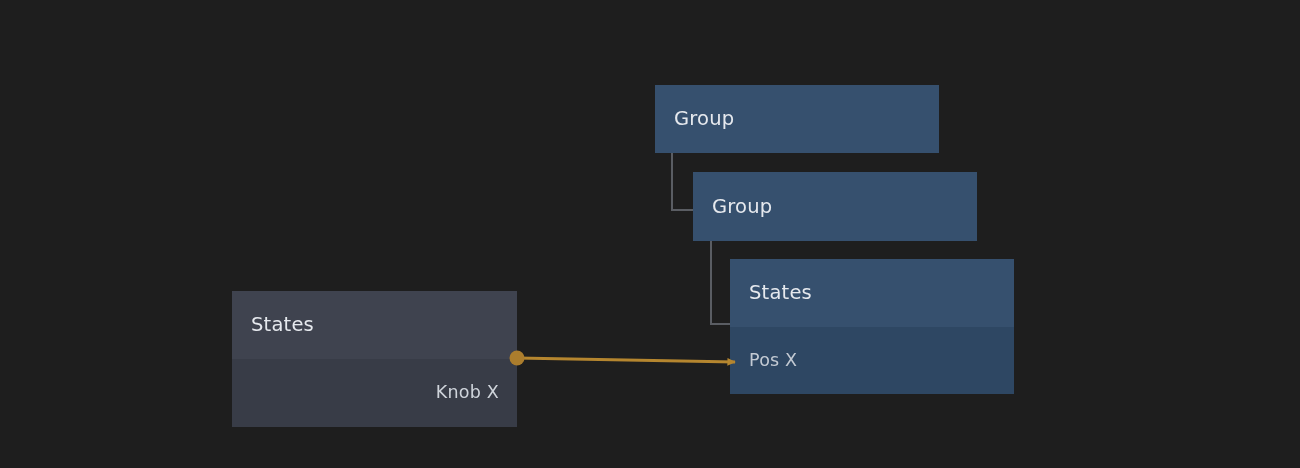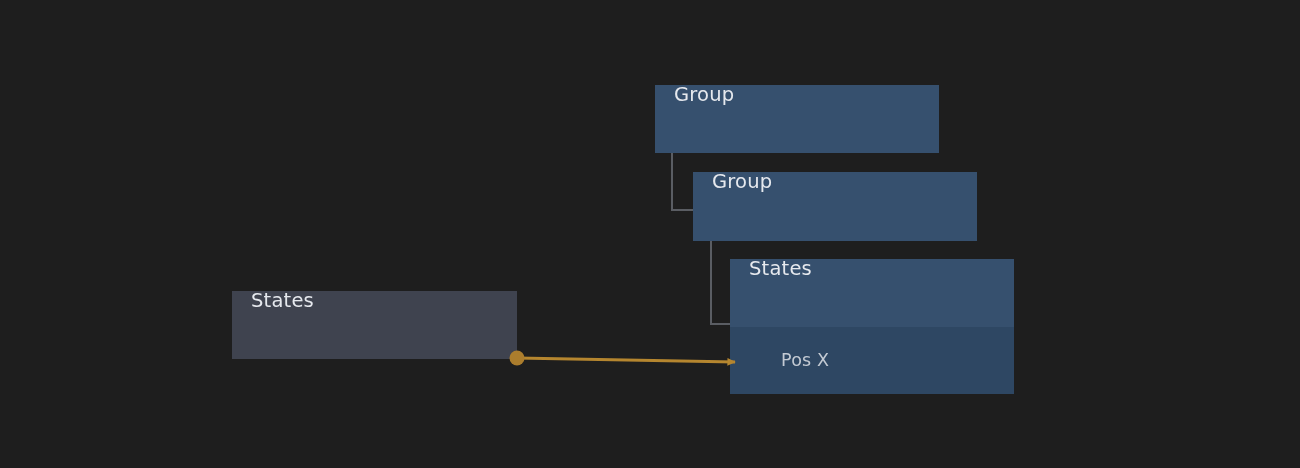--- a/index.html
+++ b/index.html
@@ -17,21 +17,21 @@
   }
   .node {
     position: absolute;
     box-sizing: border-box;
     overflow: hidden;
   }
   .node-header {
     box-sizing: border-box;
     width: 100%;
     display: flex;
-    align-items: flex-start;
+    align-items: center;
     padding-left: 19px;
   }
   .node-header-title {
     font-size: 19.5px;
     letter-spacing: 0.2px;
     color: #e6e9ee;
     font-weight: 400;
     line-height: 1;
   }
   .node-body {
@@ -90,29 +90,34 @@
     <div class="node-header" id="node-group-child-header" style="height: 69px; background: rgb(54, 80, 110);">
       <span class="node-header-title">Group</span>
     </div>
   </div>
 
   <div class="node" id="node-circle" style="left: 730px; top: 259px; width: 284px; height: 135px;">
     <div class="node-header" id="node-circle-header" style="height: 68px; background: rgb(54, 80, 110);">
       <span class="node-header-title">States</span>
     </div>
     <div class="node-body" id="node-circle-body" style="height: 67px; background: rgb(46, 71, 99);">
-      <div class="port-row in" id="circle-port-pos-x" style="top: 24.5px; margin-left: 32px;">
+      <div class="port-row in" id="circle-port-pos-x" style="top: 24.5px;">
         <span>Pos X</span>
       </div>
     </div>
   </div>
 
   <div class="node" id="node-states" style="left: 232px; top: 255px; width: 285px; height: 136px; margin-top: 36px;">
     <div class="node-header" id="node-states-header" style="height: 68px; background: rgb(63, 67, 79);">
       <span class="node-header-title">States</span>
+    </div>
+    <div class="node-body" id="node-states-body" style="height: 68px; background: rgb(56, 60, 71);">
+      <div class="port-row out" id="states-port-knob-x" style="top: 25px;">
+        <span>Knob X</span>
+      </div>
     </div>
   </div>
 
   <svg class="wires" id="wire-layer">
     <defs>
       <marker id="arrow-head" markerWidth="9" markerHeight="9" refX="7.6" refY="4.5" orient="auto" markerUnits="userSpaceOnUse">
         <path d="M0,0.6 L8.4,4.5 L0,8.4 z" id="arrow-head-path" fill="#b5862f"></path>
       </marker>
     </defs>
     <line id="wire-knobx-posx" stroke-width="3.2" marker-end="url(#arrow-head)" x1="517" y1="358" x2="735" y2="362" stroke="#b5862f"></line>

